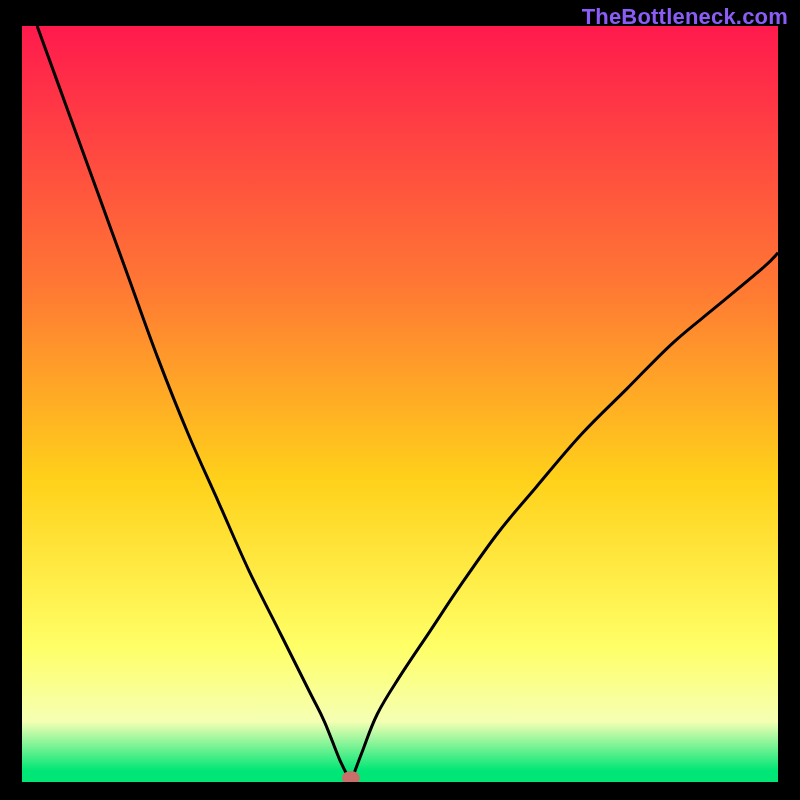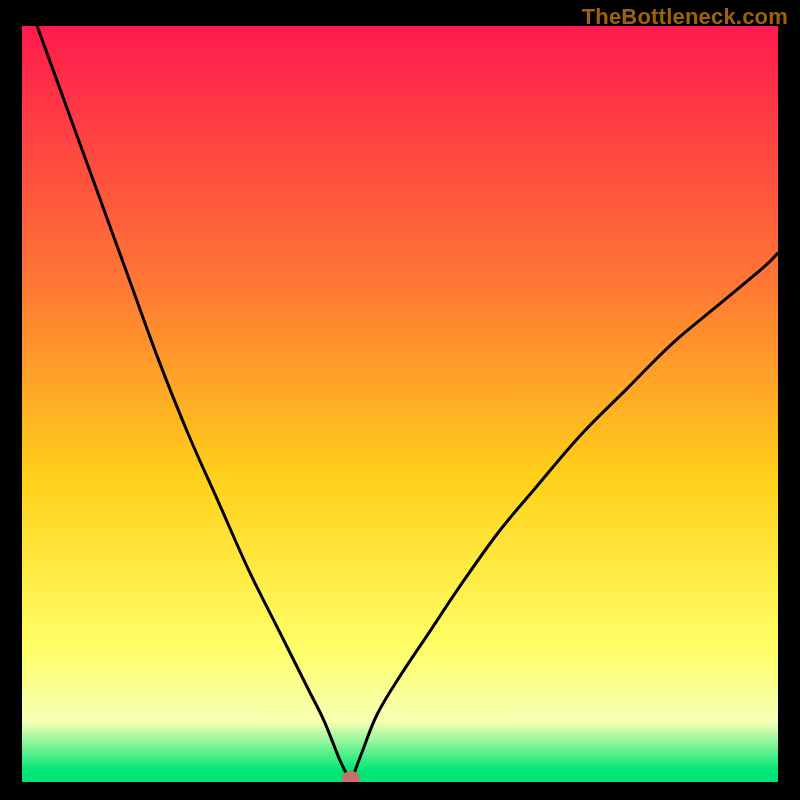--- a/index.html
+++ b/index.html
@@ -16,21 +16,21 @@
     width: 800px;
     height: 800px;
     background: #000;
   }
   .watermark {
     position: absolute;
     top: 4px;
     right: 12px;
     font-size: 22px;
     font-weight: 600;
-    color: #a16207;
+    color: #8b5cf6;
     letter-spacing: 0.2px;
     z-index: 5;
   }
   .plot {
     position: absolute;
     left: 22px;
     top: 26px;
     width: 756px;
     height: 756px;
   }

